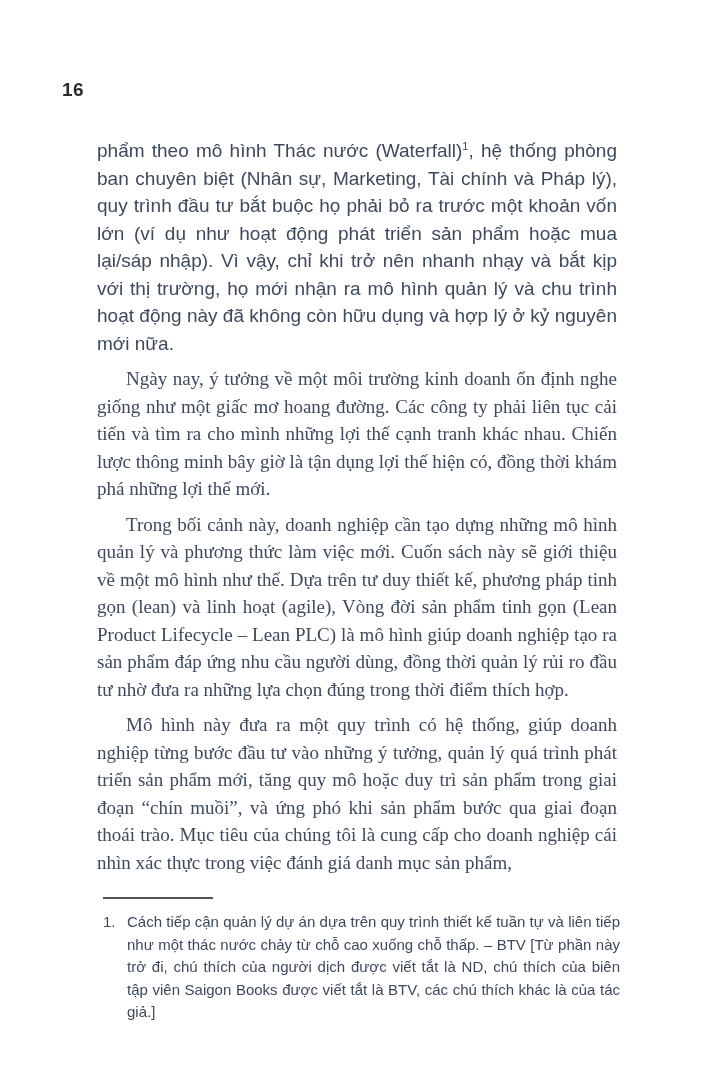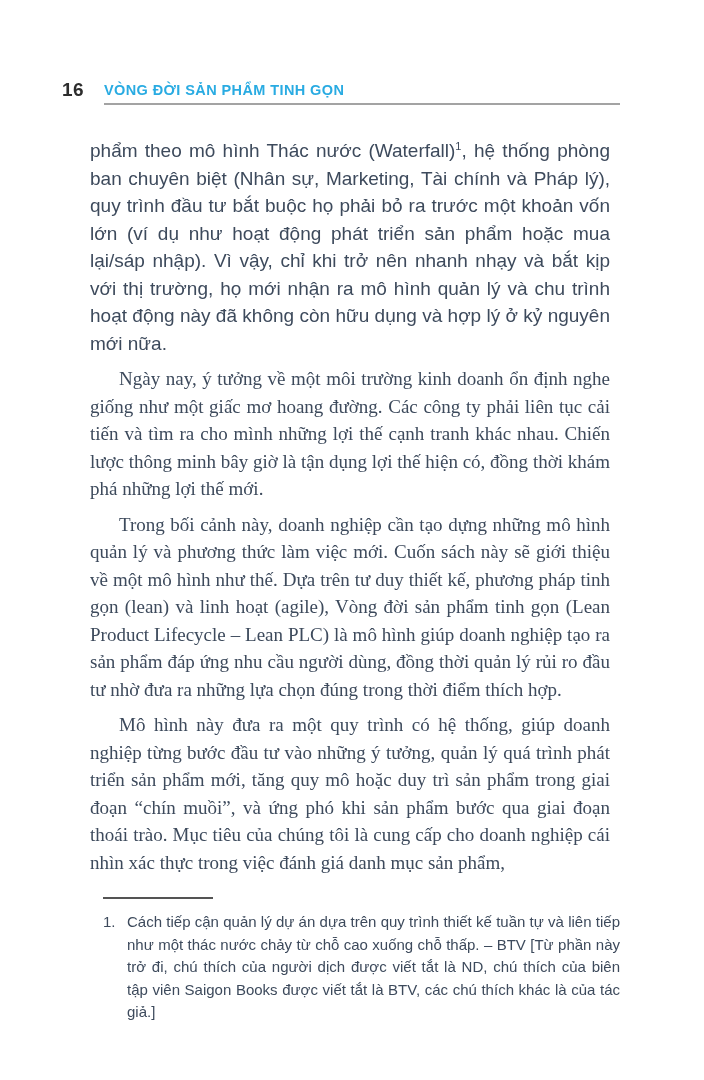--- a/index.html
+++ b/index.html
@@ -38,21 +38,21 @@
     font-size: 14.5px;
     font-weight: 700;
     letter-spacing: 0.4px;
     color: var(--accent-blue, #29abe2);
     white-space: nowrap;
   }
 
   
   .body-text {
     position: absolute;
-    left: 90px;
+    left: 97px;
     top: 137px;
     width: 520px;
     font-size: 19px;
     line-height: 27.5px;
     color: var(--text-color, #3d4a5c);
     text-align: justify;
   }
   .body-text p {
     margin: 0 0 8px 0;
   }
@@ -96,23 +96,20 @@
     text-align: justify;
   }
 </style>
 </head>
 <body>
 
 <div class="page">
 
   <span class="page-number">16</span>
 
-  <div class="title-wrap">
-    <span class="running-title">VÒNG ĐỜI SẢN PHẨM TINH GỌN</span>
-  </div>
 
   <main class="body-text">
     <p>
       <span>phẩm theo mô hình Thác nước (Waterfall)</span><sup class="fn-ref">1</sup><span>, hệ thống phòng ban chuyên biệt (Nhân sự, Marketing, Tài chính và Pháp lý), quy trình đầu tư bắt buộc họ phải bỏ ra trước một khoản vốn lớn (ví dụ như hoạt động phát triển sản phẩm hoặc mua lại/sáp nhập). Vì vậy, chỉ khi trở nên nhanh nhạy và bắt kịp với thị trường, họ mới nhận ra mô hình quản lý và chu trình hoạt động này đã không còn hữu dụng và hợp lý ở kỷ nguyên mới nữa.</span>
     </p>
     <p class="indented">Ngày nay, ý tưởng về một môi trường kinh doanh ổn định nghe giống như một giấc mơ hoang đường. Các công ty phải liên tục cải tiến và tìm ra cho mình những lợi thế cạnh tranh khác nhau. Chiến lược thông minh bây giờ là tận dụng lợi thế hiện có, đồng thời khám phá những lợi thế mới.</p>
     <p class="indented">Trong bối cảnh này, doanh nghiệp cần tạo dựng những mô hình quản lý và phương thức làm việc mới. Cuốn sách này sẽ giới thiệu về một mô hình như thế. Dựa trên tư duy thiết kế, phương pháp tinh gọn (lean) và linh hoạt (agile), Vòng đời sản phẩm tinh gọn (Lean Product Lifecycle – Lean PLC) là mô hình giúp doanh nghiệp tạo ra sản phẩm đáp ứng nhu cầu người dùng, đồng thời quản lý rủi ro đầu tư nhờ đưa ra những lựa chọn đúng trong thời điểm thích hợp.</p>
     <p class="indented">Mô hình này đưa ra một quy trình có hệ thống, giúp doanh nghiệp từng bước đầu tư vào những ý tưởng, quản lý quá trình phát triển sản phẩm mới, tăng quy mô hoặc duy trì sản phẩm trong giai đoạn “chín muồi”, và ứng phó khi sản phẩm bước qua giai đoạn thoái trào. Mục tiêu của chúng tôi là cung cấp cho doanh nghiệp cái nhìn xác thực trong việc đánh giá danh mục sản phẩm,</p>
   </main>
 

